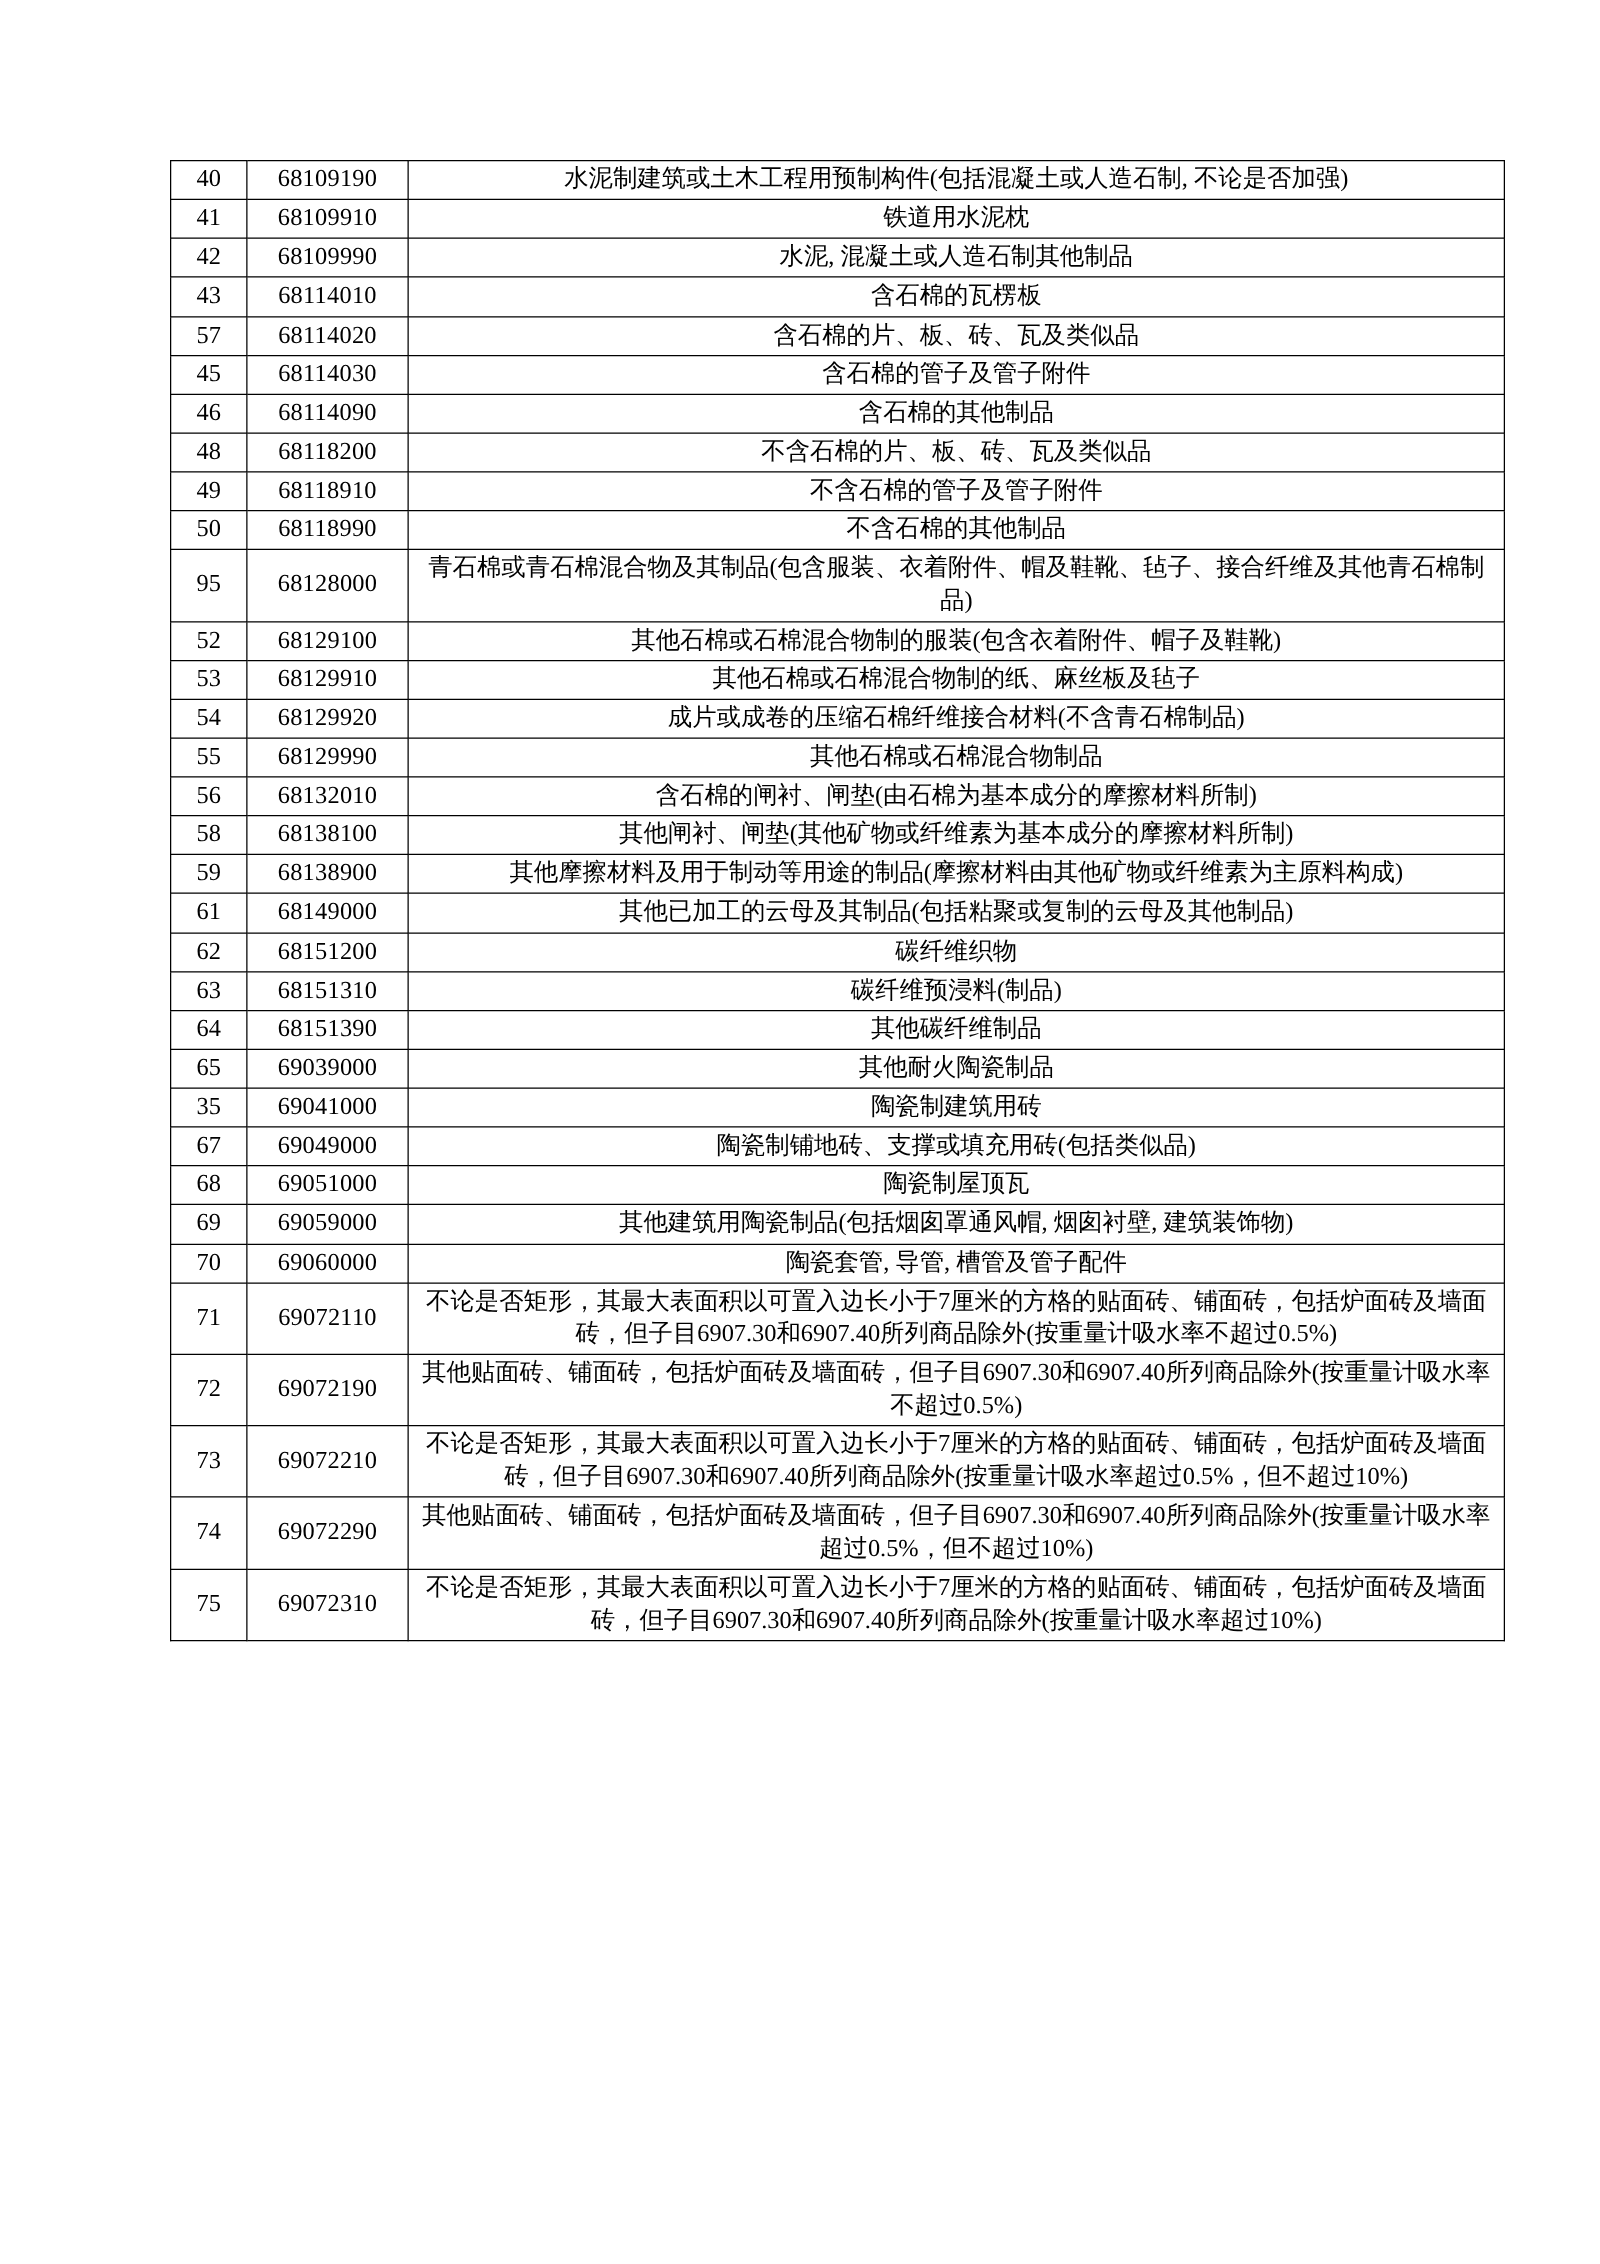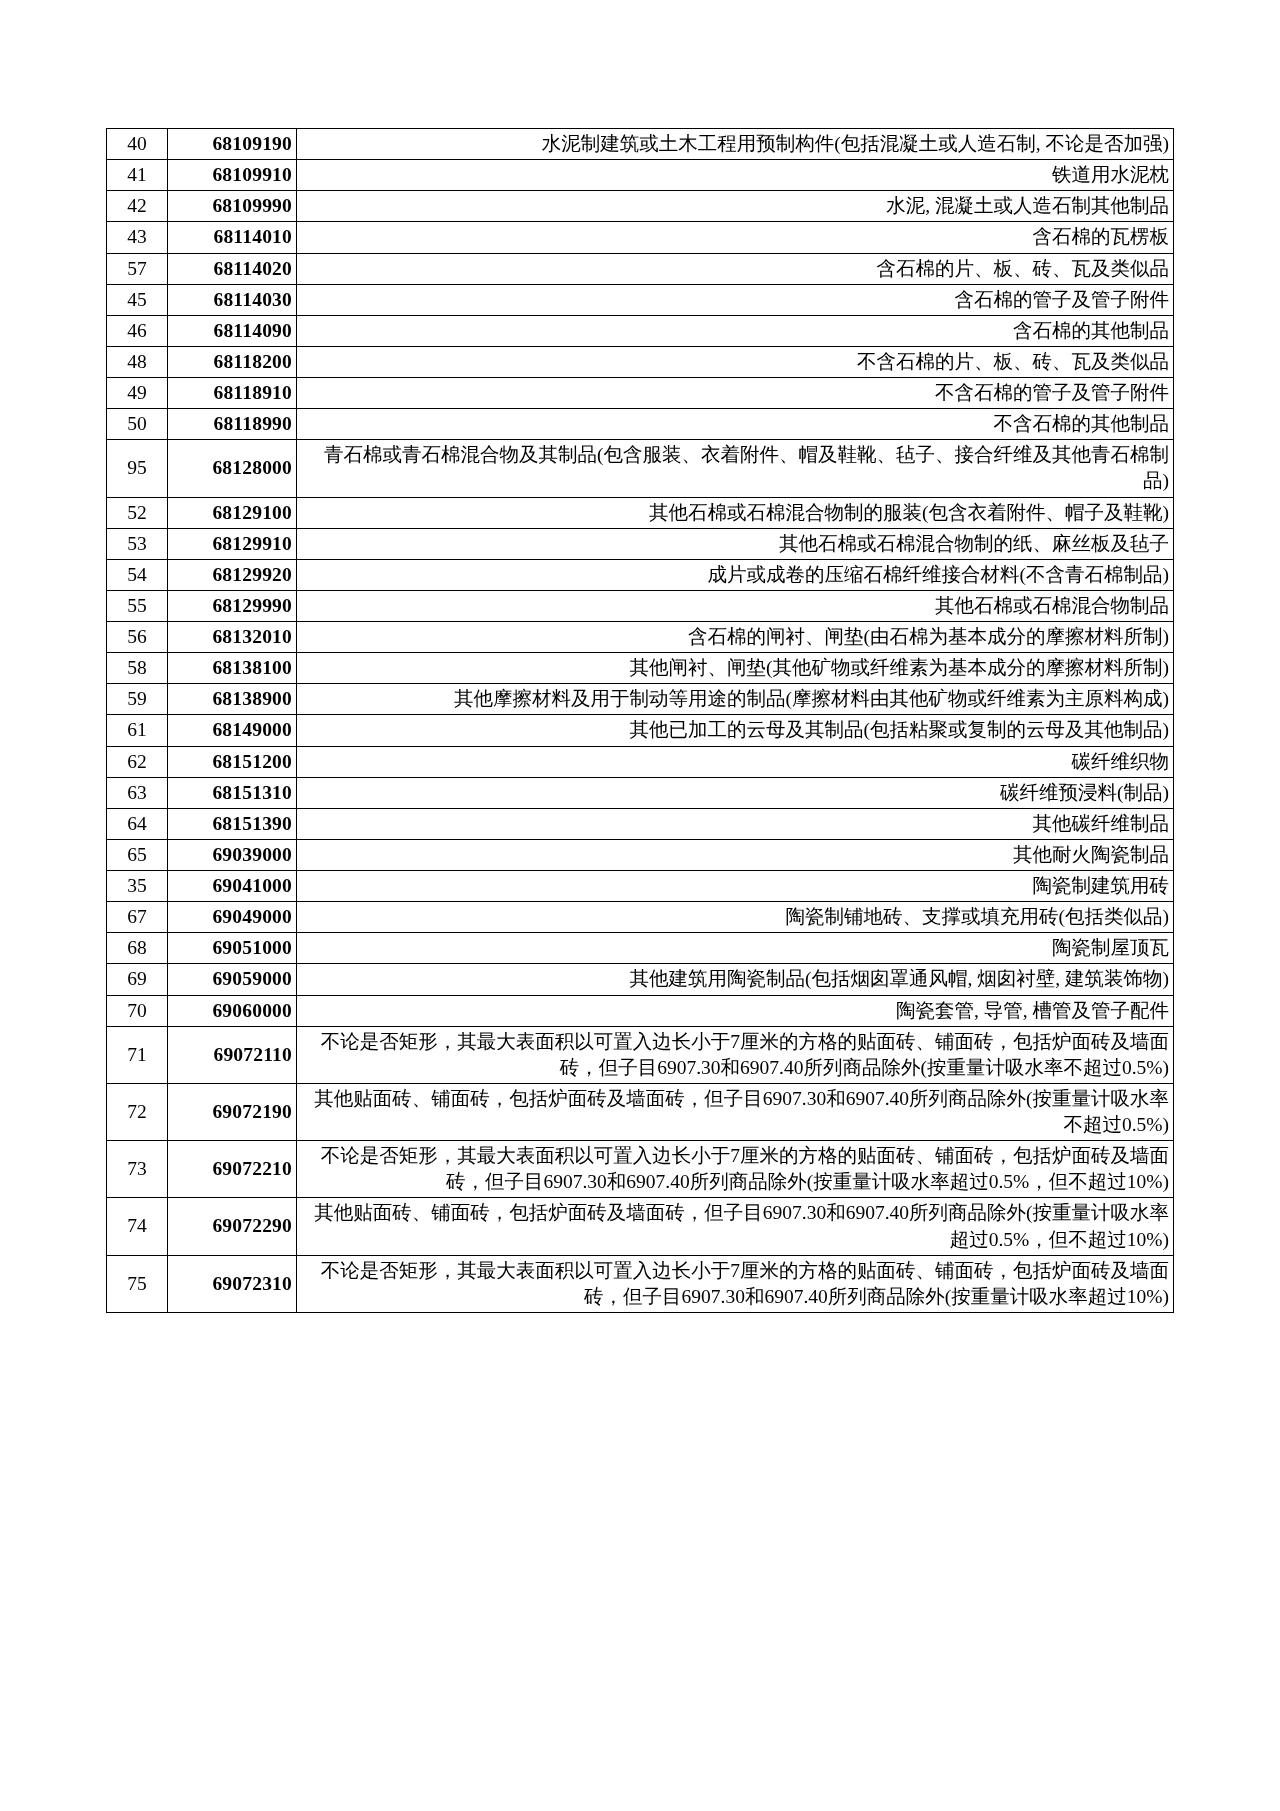--- a/index.html
+++ b/index.html
@@ -17,43 +17,43 @@
     width: 1280px;
     min-height: 1811px;
     box-sizing: border-box;
     padding: 128px 106px 0 106px;
     background: #ffffff;
   }
   table.hs-table {
     border-collapse: collapse;
     width: 100%;
     table-layout: fixed;
+    margin-left: 30px;
   }
   table.hs-table td {
     border: 1px solid #000000;
     vertical-align: middle;
     font-size: 19.5px;
     line-height: 1.34;
     padding: 2px 4px;
     word-break: break-all;
   }
   td.col-idx {
     width: 52px;
     text-align: center;
     padding: 2px 2px;
   }
   td.col-code {
     width: 120px;
-    text-align: right;
+    text-align: center;
     padding-left: 8px;
     letter-spacing: 0.2px;
-    font-weight: bold;
   }
   td.col-desc {
-    text-align: right;
+    text-align: center;
     padding-left: 10px;
     padding-right: 6px;
   }
 </style>
 </head>
 <body>
 
 <div class="page">
   <table class="hs-table">
     <tbody>

